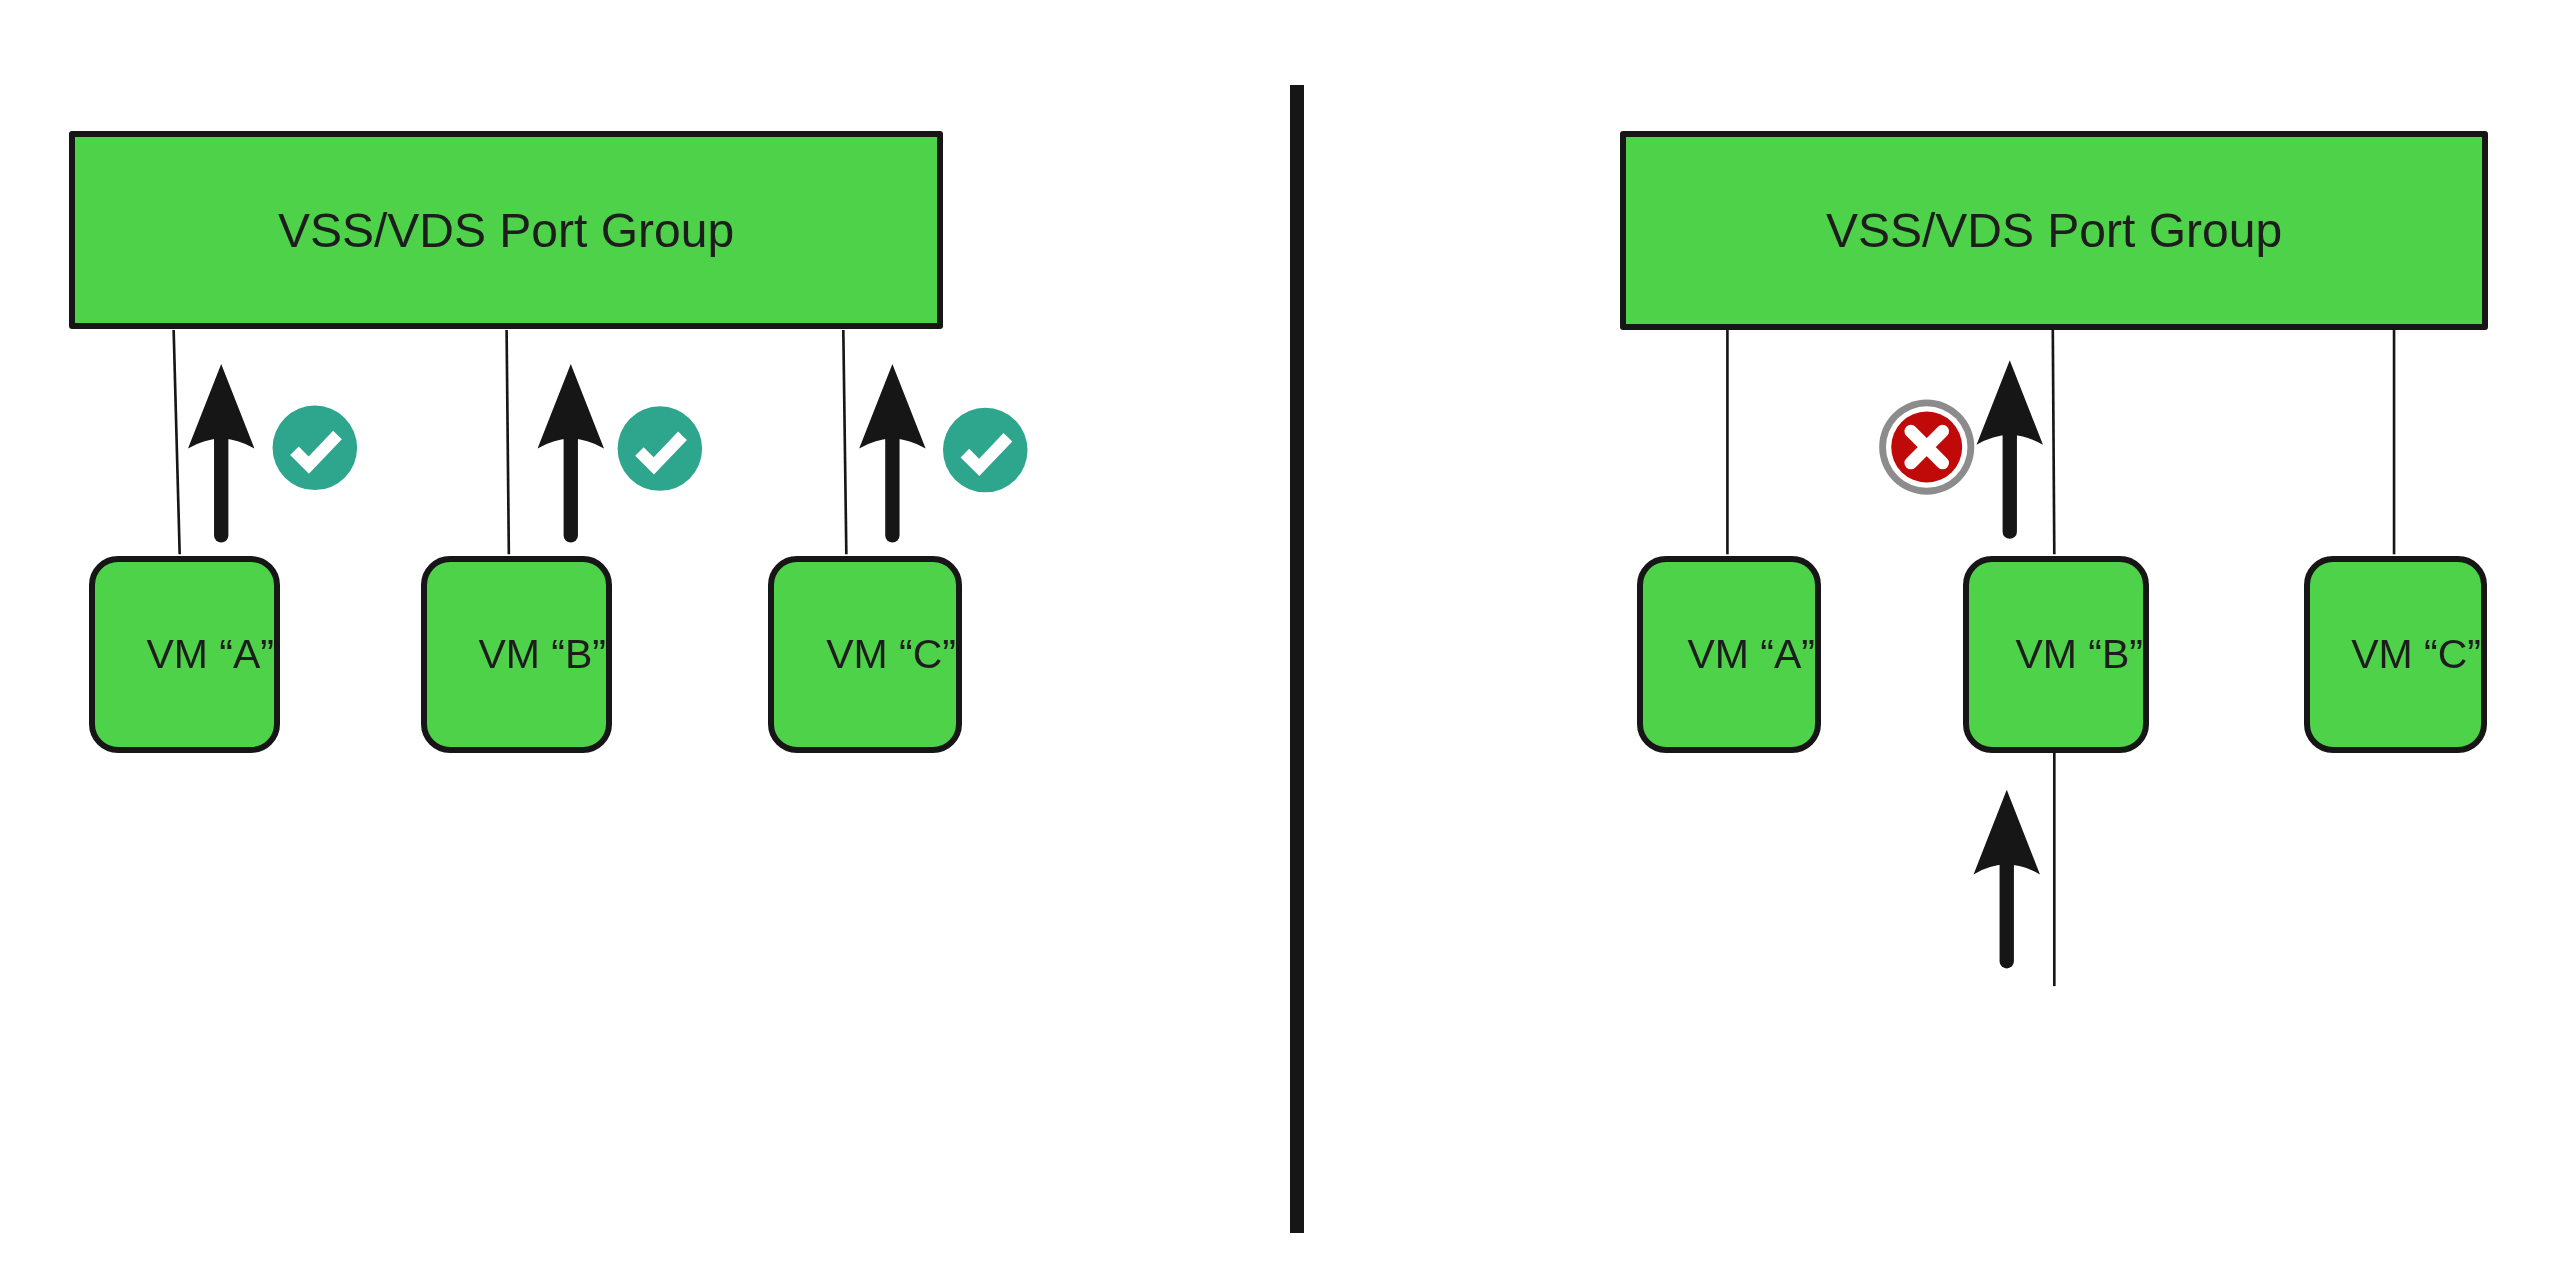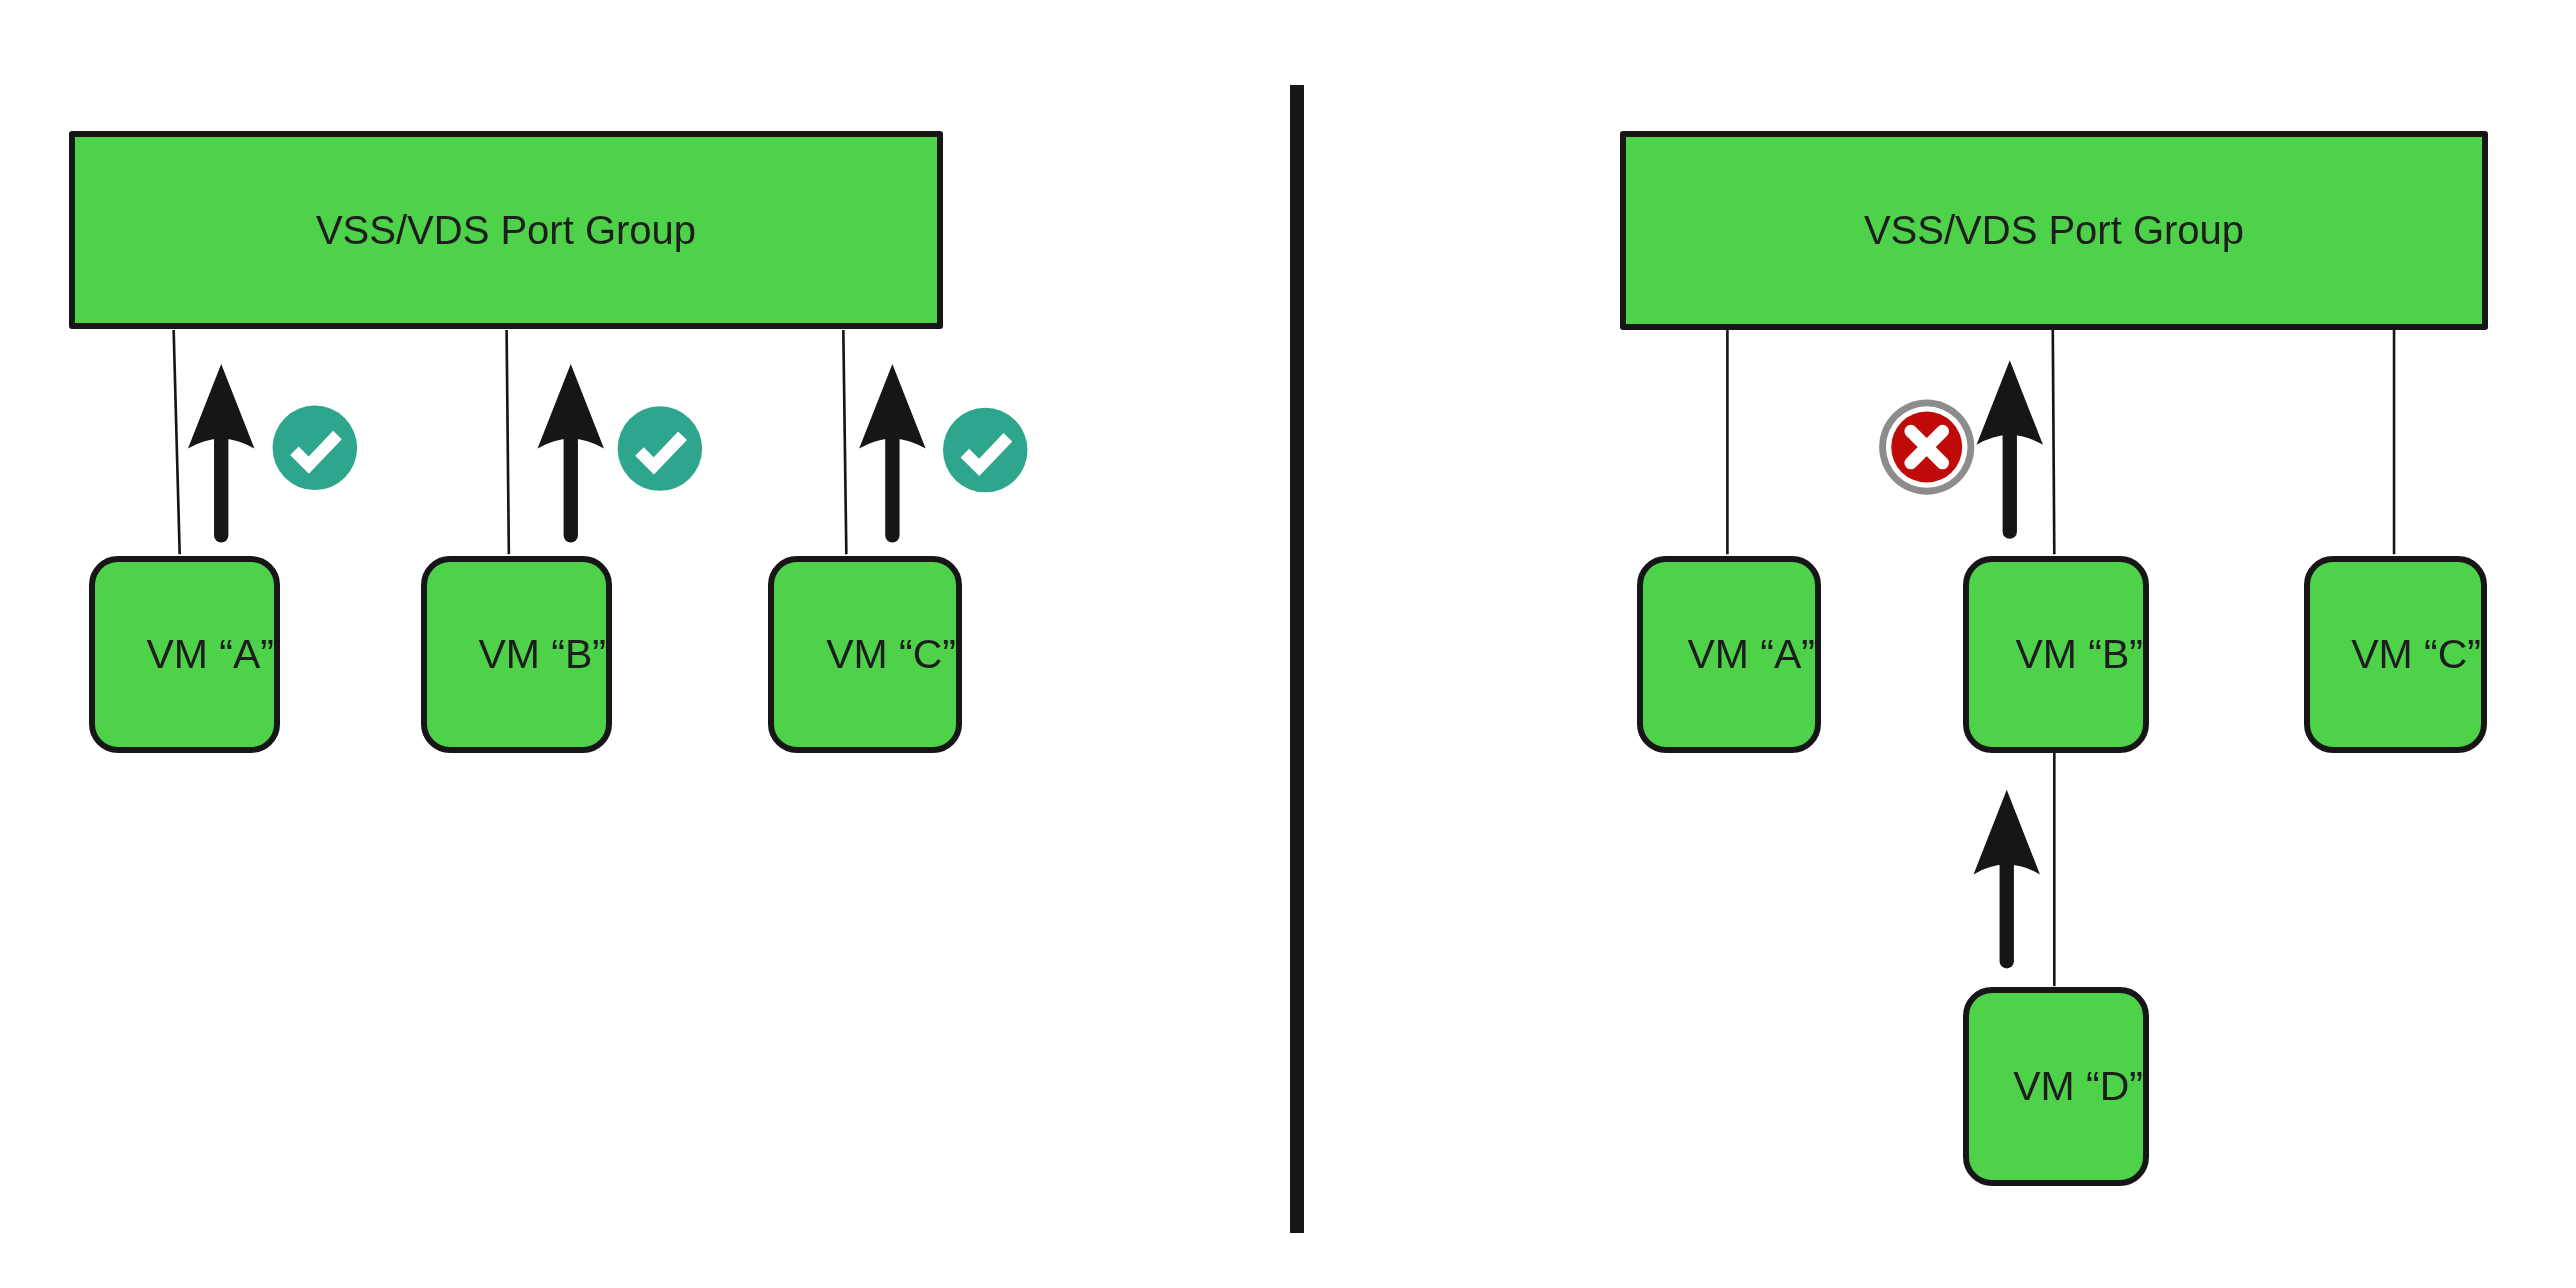--- a/index.html
+++ b/index.html
@@ -22,21 +22,21 @@
   }
   .layer{position:absolute;left:0;top:0;width:2576px;height:1289px;}
   .box{
     position:absolute;
     box-sizing:border-box;
     background:var(--node-green);
     border:6.8px solid var(--outline-black);
     display:flex;align-items:center;justify-content:center;
     color:var(--text-dark);
   }
-  .portgroup{border-radius:3px;font-size:40px;}
+  .portgroup{border-radius:3px;font-size:48px;}
   .vm{border-radius:29px;font-size:41px;justify-content:flex-end;}
   .divider{
     position:absolute;
     background:var(--outline-black);
   }
   .label{white-space:nowrap;}
 </style>
 </head>
 <body>
 
@@ -104,18 +104,15 @@
 
   <div class="box vm" style="left:1637px;top:556px;width:184px;height:197px">
     <span class="label">VM “A”</span>
   </div>
   <div class="box vm" style="left:1963px;top:556px;width:186px;height:197px">
     <span class="label">VM “B”</span>
   </div>
   <div class="box vm" style="left:2304px;top:556px;width:183px;height:197px">
     <span class="label">VM “C”</span>
   </div>
-  <div class="box vm" style="left:1963px;top:987px;width:186px;height:199px">
-    <span class="label">VM “D”</span>
-  </div>
 
 </div>
 
 
 </body></html>

